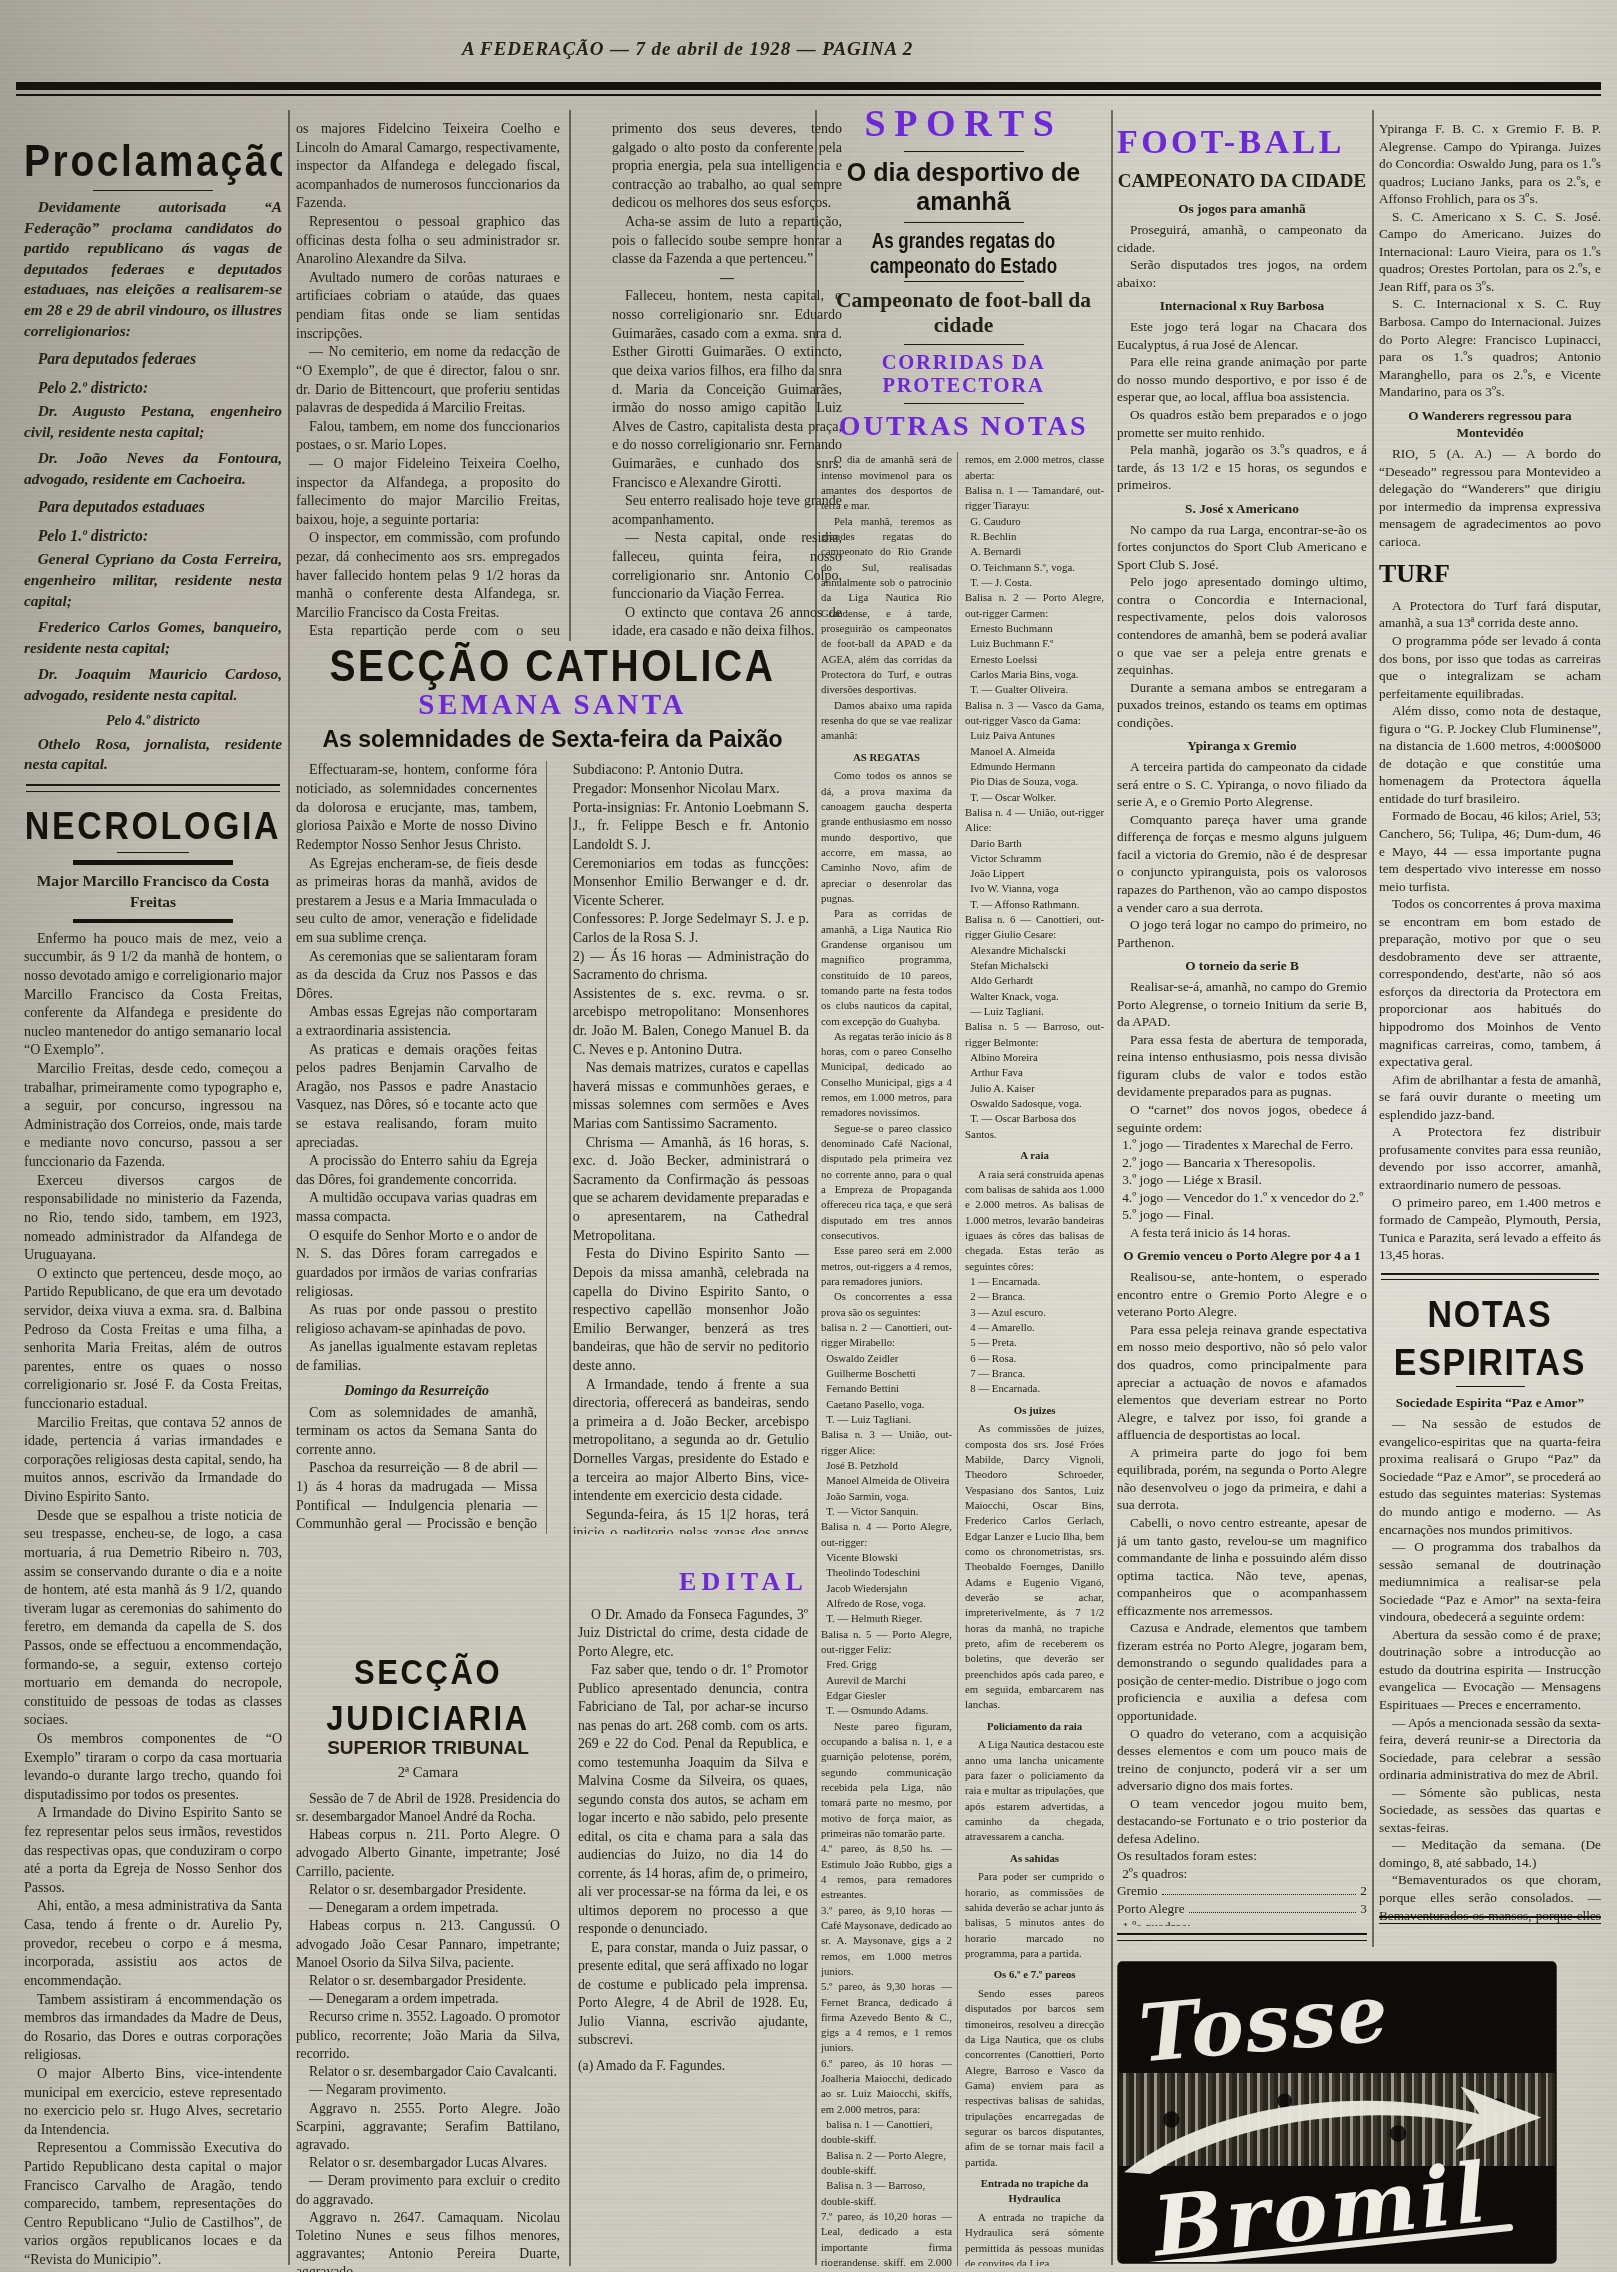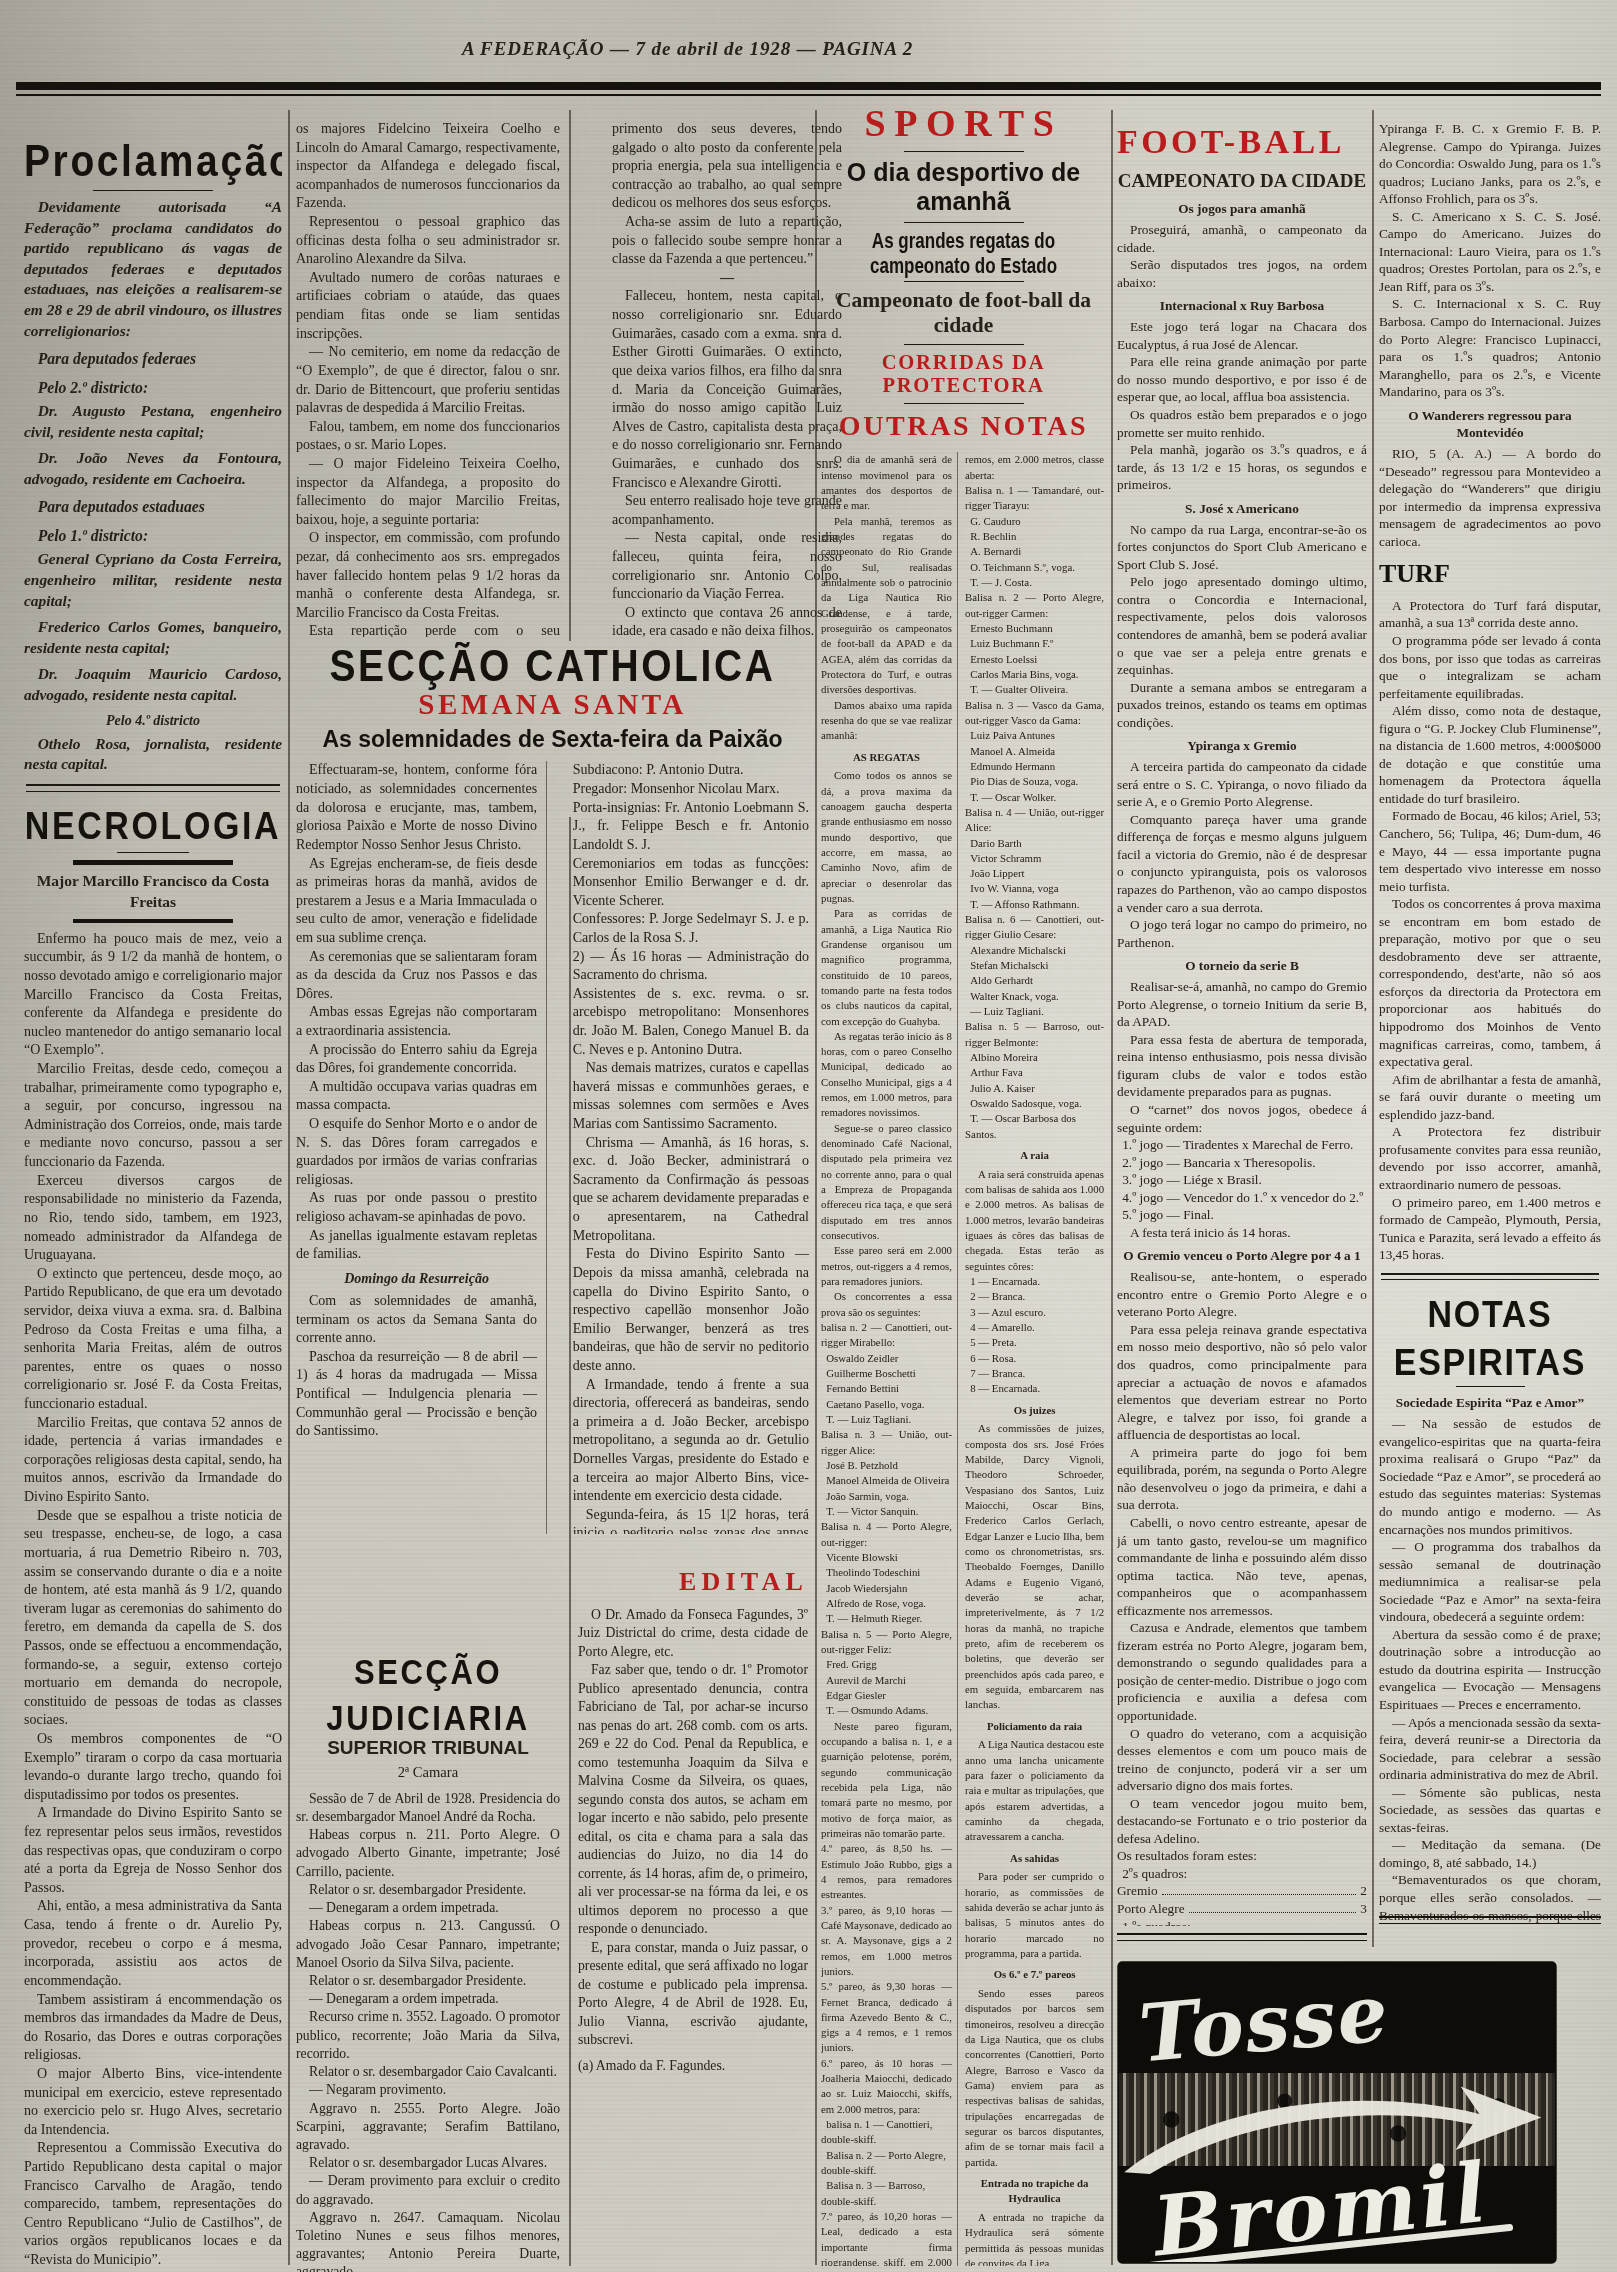--- a/index.html
+++ b/index.html
@@ -21,21 +21,21 @@
   .vline{position:absolute;width:1.7px;background:rgba(28,22,16,.55);}
   .hrule-thick{position:absolute;height:7.7px;background:#16130f;}
   .hrule-thin{position:absolute;height:1.7px;background:#16130f;}
   .hrule-dbl{position:absolute;height:5.2px;border-top:2.6px solid #16130f;border-bottom:0.9px solid #16130f;}
 
   .masthead{font-weight:bold;font-style:italic;font-size:19px;letter-spacing:0.9px;text-align:center;}
 
   
   .t-display{font-family:"Liberation Sans",sans-serif;font-weight:bold;text-align:center;
              transform:scaleY(1.12);transform-origin:top;letter-spacing:2.6px;color:#16130f;}
-  .t-serifbig{font-weight:bold;text-align:center;letter-spacing:3.4px;color:#b91c1c;}
+  .t-serifbig{font-weight:bold;text-align:center;letter-spacing:3.4px;color:#6d28d9;}
   .t-sans{font-family:"Liberation Sans",sans-serif;font-weight:bold;text-align:center;color:#16130f;}
   .smallrule{border-top:1.7px solid #1c1812;width:72px;margin:6px auto;}
   .smallrule2{border-top:1.7px solid #1c1812;width:120px;margin:6px auto;}
   .bar{height:4.3px;background:#16130f;margin:6.9px auto;width:62%;}
 
   
   .b-p{text-indent:13px;}
   .b-pn{text-indent:0;}
   .b-li{text-align:left;text-indent:5.2px;}
   .b-h{text-align:center;font-weight:bold;text-indent:0;margin:6px 0 3.4px;}
@@ -153,20 +153,21 @@
 <div class="col" style="left:296px;top:642px;width:513px;height:917px;">
   <div class="t-display" style="font-size:39px;">SECÇÃO CATHOLICA</div>
   <div class="t-serifbig" style="font-size:29px;margin-top:1.7px;">SEMANA SANTA</div>
   <div class="t-sans" style="font-size:23px;margin-top:5.2px;">As solemnidades de Sexta-feira da Paixão</div>
   <div class="subcols" style="margin-top:8.6px;">
     <div class="subcol" style="width:251px;height:773px;font-size:14px;line-height:1.33;padding-right:8.6px;">
         <div class="b-p">Effectuaram-se, hontem, conforme fóra noticiado, as solemnidades concernentes da dolorosa e erucjante, mas, tambem, gloriosa Paixão e Morte de nosso Divino Redemptor Nosso Senhor Jesus Christo.</div>
         <div class="b-p">As Egrejas encheram-se, de fieis desde as primeiras horas da manhã, avidos de prestarem a Jesus e a Maria Immaculada o seu culto de amor, veneração e fidelidade em sua sublime crença.</div>
         <div class="b-p">As ceremonias que se salientaram foram as da descida da Cruz nos Passos e das Dôres.</div>
         <div class="b-p">Ambas essas Egrejas não comportaram a extraordinaria assistencia.</div>
+        <div class="b-p">As praticas e demais orações feitas pelos padres Benjamin Carvalho de Aragão, nos Passos e padre Anastacio Vasquez, nas Dôres, só e tocante acto que se estava realisando, foram muito apreciadas.</div>
         <div class="b-p">A procissão do Enterro sahiu da Egreja das Dôres, foi grandemente concorrida.</div>
         <div class="b-p">A multidão occupava varias quadras em massa compacta.</div>
         <div class="b-p">O esquife do Senhor Morto e o andor de N. S. das Dôres foram carregados e guardados por irmãos de varias confrarias religiosas.</div>
         <div class="b-p">As ruas por onde passou o prestito religioso achavam-se apinhadas de povo.</div>
         <div class="b-p">As janellas igualmente estavam repletas de familias.</div>
         <div class="b-hi">Domingo da Resurreição</div>
         <div class="b-p">Com as solemnidades de amanhã, terminam os actos da Semana Santa do corrente anno.</div>
         <div class="b-ilead">Paschoa da resurreição — 8 de abril — 1) ás 4 horas da madrugada — Missa Pontifical — Indulgencia plenaria — Communhão geral — Procissão e benção do Santissimo.</div>
       </div>
     <div class="subcol" style="width:246px;height:773px;font-size:14px;line-height:1.33;padding-left:26px;border-left:1.7px solid rgba(28,22,16,.55);">

